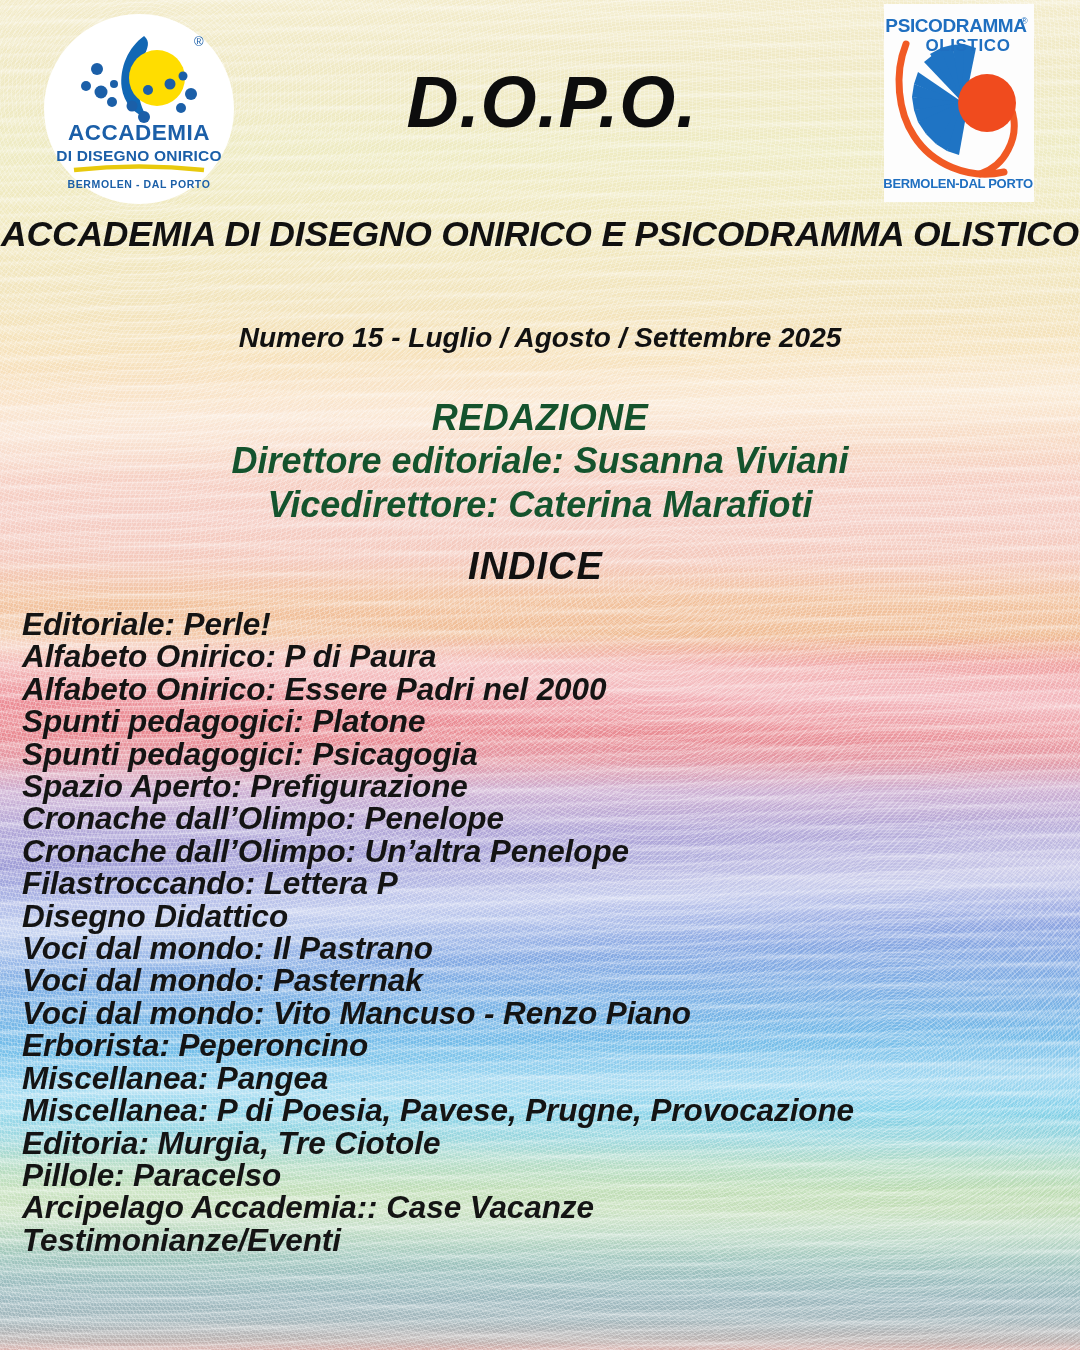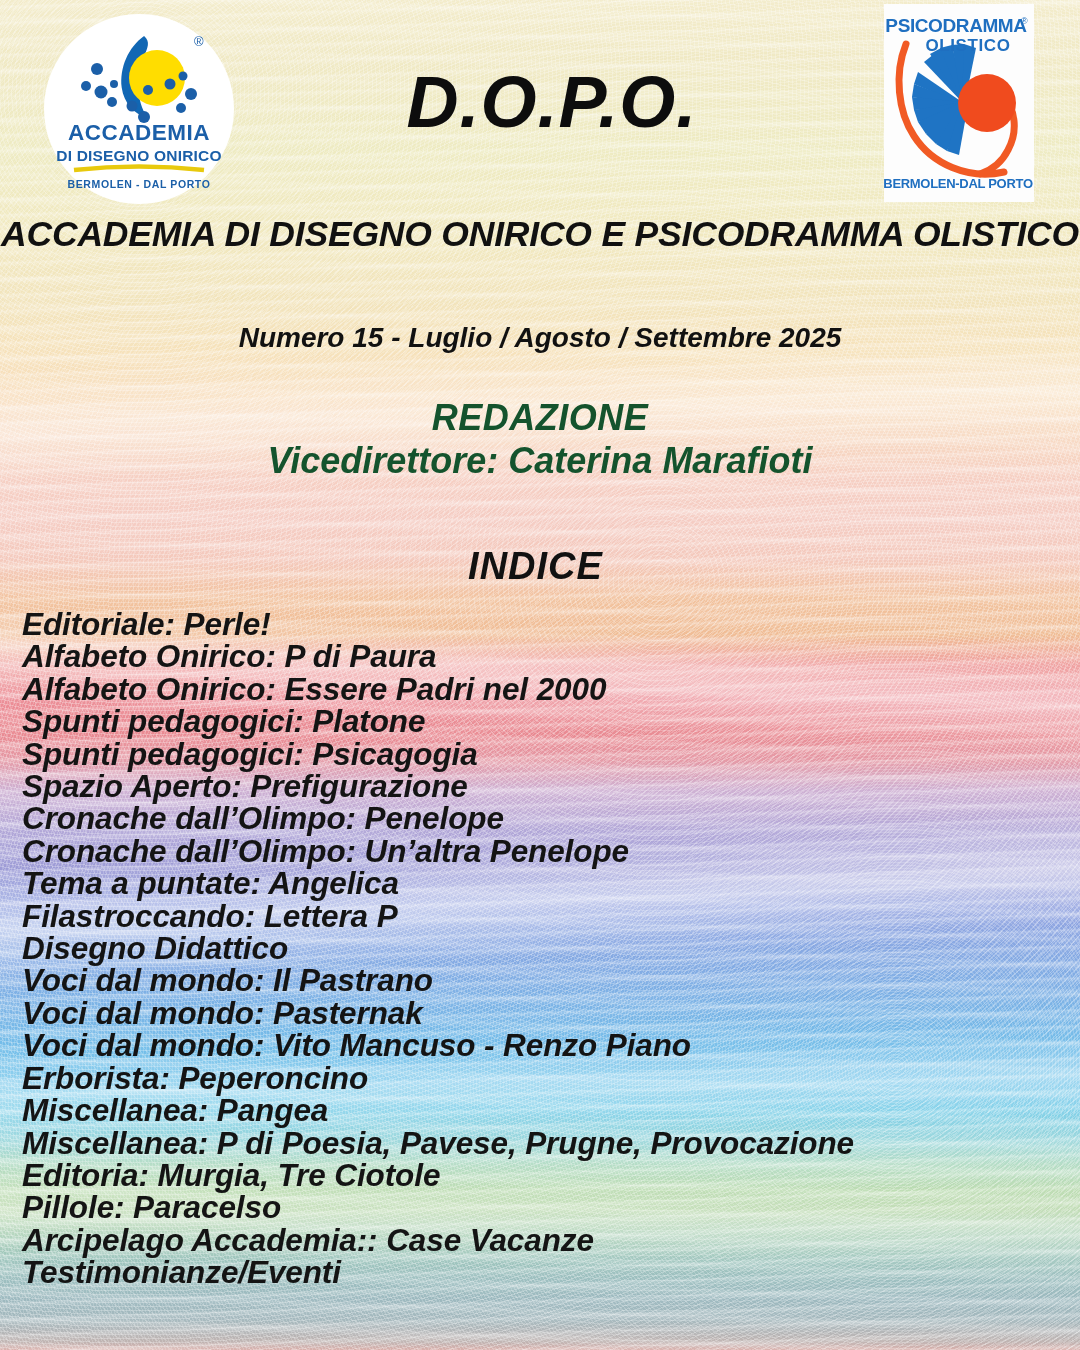--- a/index.html
+++ b/index.html
@@ -314,35 +314,35 @@
     <div class="title-main">D.O.P.O.</div>
 
     <div class="subtitle-block">
       <div class="sub-line2">ACCADEMIA DI DISEGNO ONIRICO E PSICODRAMMA OLISTICO</div>
     </div>
 
     <div class="issue-line">Numero 15 - Luglio / Agosto / Settembre 2025</div>
 
     <div class="redazione">
       <div class="r-head">REDAZIONE</div>
+      <div class="r-row">Direttore editoriale: Susanna Viviani</div>
       <div class="r-row">Vicedirettore: Caterina Marafioti</div>
     </div>
 
     <div class="indice-head">INDICE</div>
 
     <ul class="index-list" id="index-list">
         <li>Editoriale: Perle!</li>
         <li>Alfabeto Onirico: P di Paura</li>
         <li>Alfabeto Onirico: Essere Padri nel 2000</li>
         <li>Spunti pedagogici: Platone</li>
         <li>Spunti pedagogici: Psicagogia</li>
         <li>Spazio Aperto: Prefigurazione</li>
         <li>Cronache dall’Olimpo: Penelope</li>
         <li>Cronache dall’Olimpo: Un’altra Penelope</li>
-        <li>Tema a puntate: Angelica</li>
         <li>Filastroccando: Lettera P</li>
         <li>Disegno Didattico</li>
         <li>Voci dal mondo: Il Pastrano</li>
         <li>Voci dal mondo: Pasternak</li>
         <li>Voci dal mondo: Vito Mancuso - Renzo Piano</li>
         <li>Erborista: Peperoncino</li>
         <li>Miscellanea: Pangea</li>
         <li>Miscellanea: P di Poesia, Pavese, Prugne, Provocazione</li>
         <li>Editoria: Murgia, Tre Ciotole</li>
         <li>Pillole: Paracelso</li>

